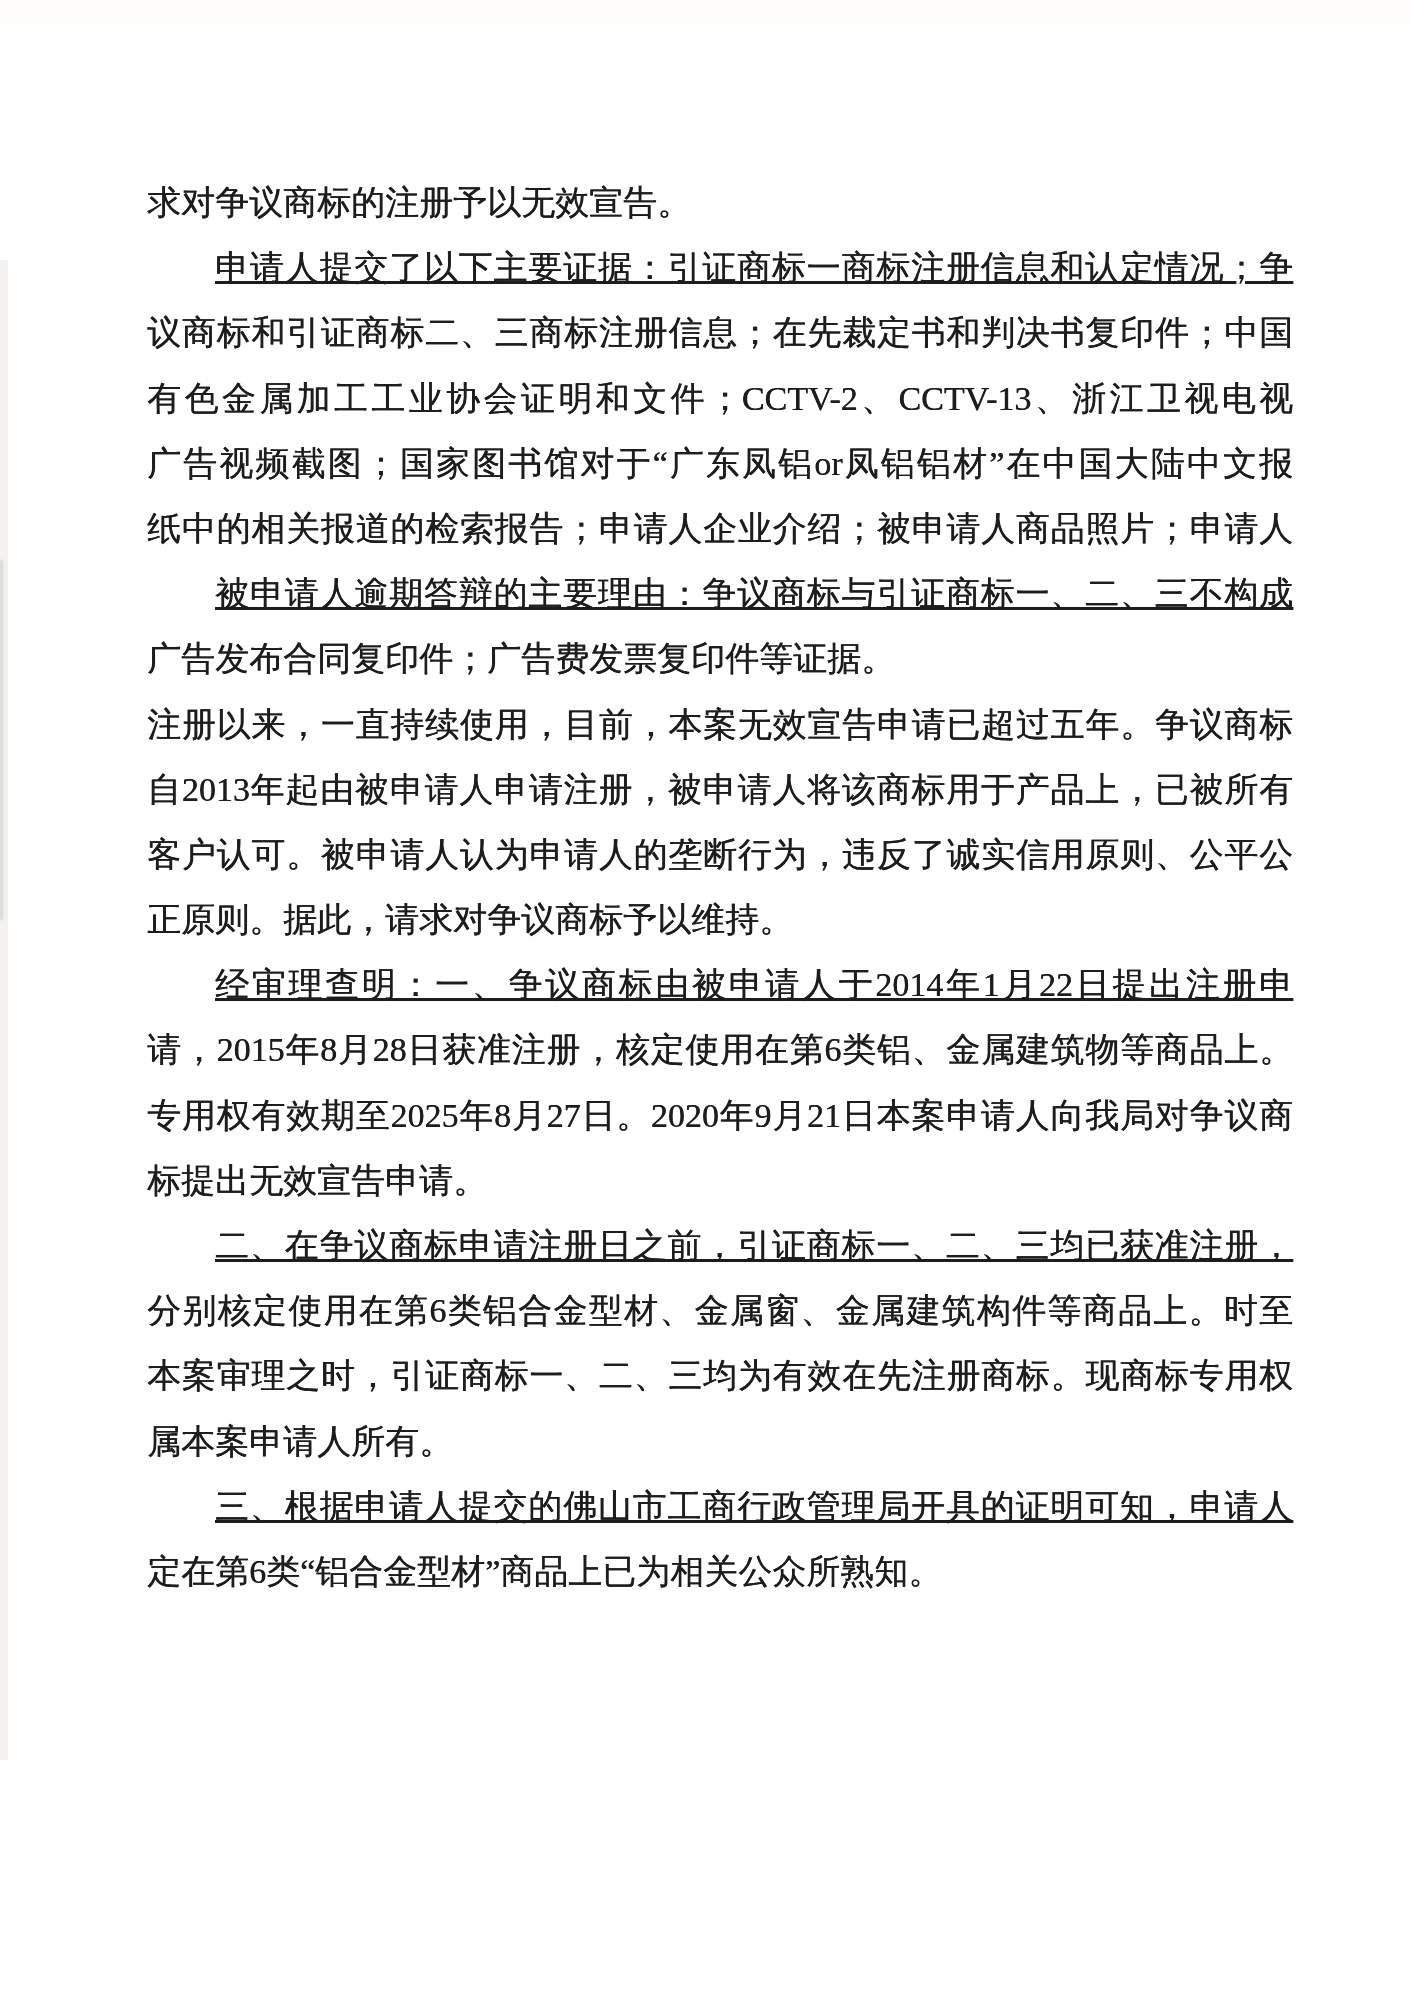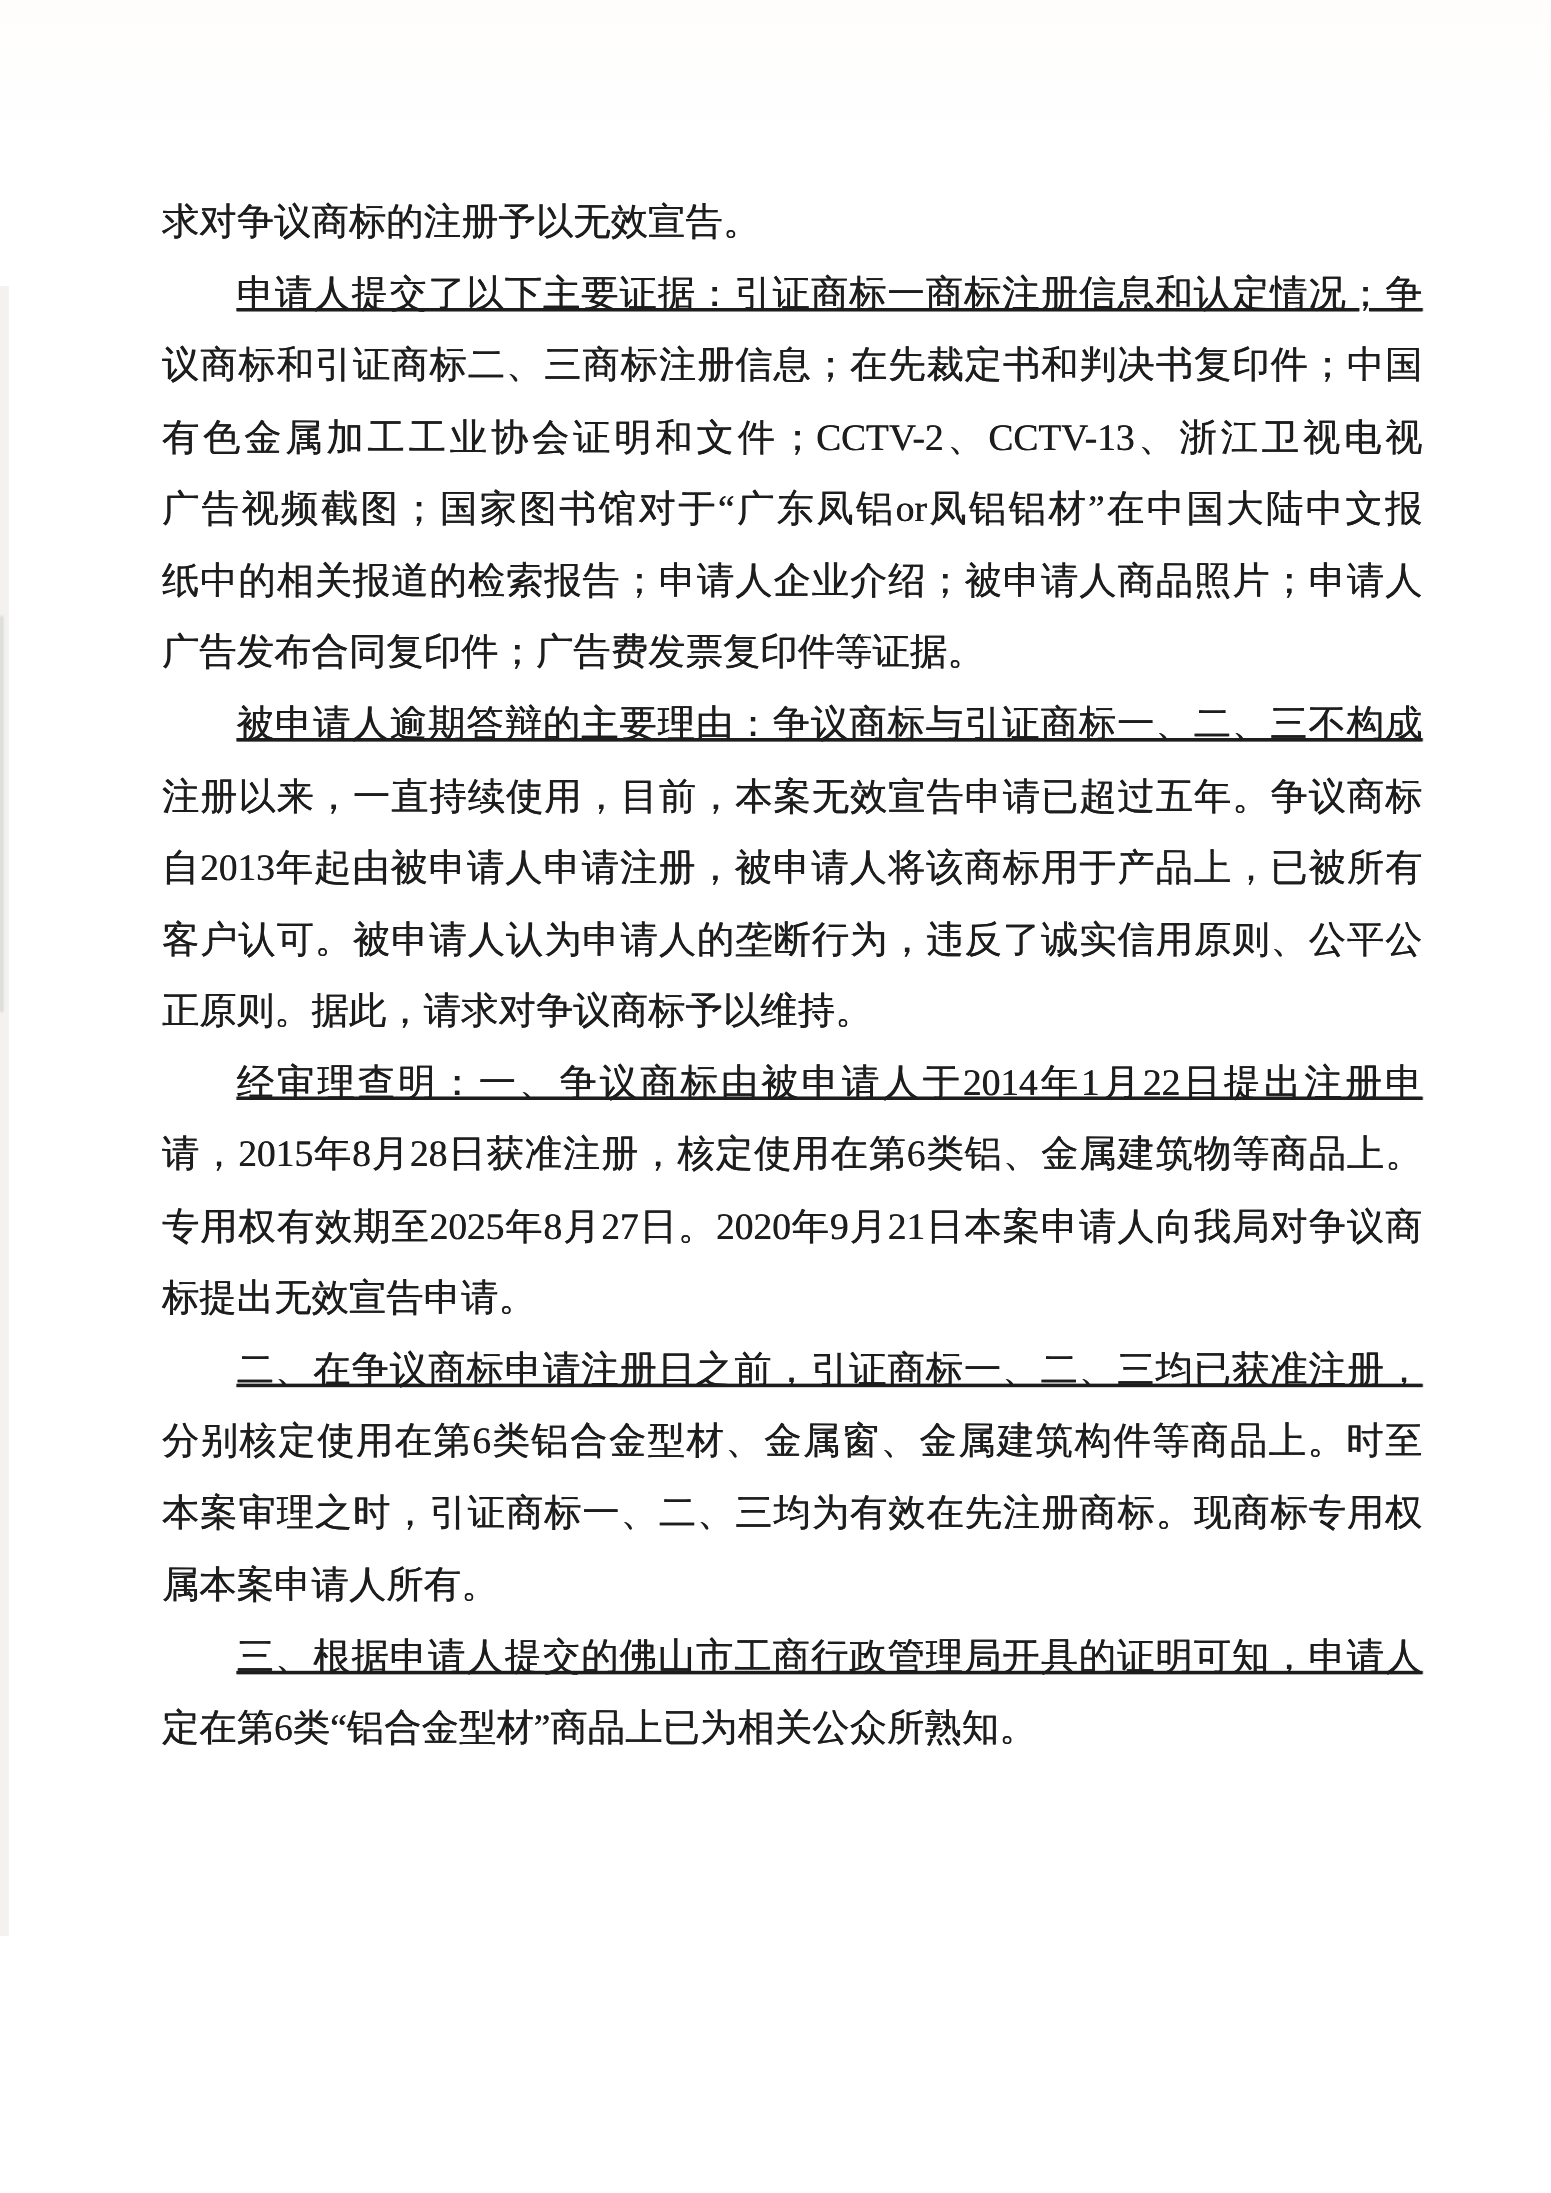--- a/index.html
+++ b/index.html
@@ -86,22 +86,22 @@
 <div class="page">
   <div class="scan-band-left"></div>
   <div class="scan-line-left"></div>
   <div class="text-block" id="text-block">
       <div class="line">求对争议商标的注册予以无效宣告。</div>
       <div class="line indent justify">申请人提交了以下主要证据：引证商标一商标注册信息和认定情况；争</div>
       <div class="line justify">议商标和引证商标二、三商标注册信息；在先裁定书和判决书复印件；中国</div>
       <div class="line justify">有色金属加工工业协会证明和文件；CCTV-2、CCTV-13、浙江卫视电视</div>
       <div class="line justify">广告视频截图；国家图书馆对于“广东凤铝or凤铝铝材”在中国大陆中文报</div>
       <div class="line justify">纸中的相关报道的检索报告；申请人企业介绍；被申请人商品照片；申请人</div>
+      <div class="line indent justify">被申请人逾期答辩的主要理由：争议商标与引证商标一、二、三不构成</div>
       <div class="line">广告发布合同复印件；广告费发票复印件等证据。</div>
-      <div class="line indent justify">被申请人逾期答辩的主要理由：争议商标与引证商标一、二、三不构成</div>
       <div class="line justify">注册以来，一直持续使用，目前，本案无效宣告申请已超过五年。争议商标</div>
       <div class="line justify">自2013年起由被申请人申请注册，被申请人将该商标用于产品上，已被所有</div>
       <div class="line justify">客户认可。被申请人认为申请人的垄断行为，违反了诚实信用原则、公平公</div>
       <div class="line">正原则。据此，请求对争议商标予以维持。</div>
       <div class="line indent justify">经审理查明：一、争议商标由被申请人于2014年1月22日提出注册申</div>
       <div class="line justify">请，2015年8月28日获准注册，核定使用在第6类铝、金属建筑物等商品上。</div>
       <div class="line justify">专用权有效期至2025年8月27日。2020年9月21日本案申请人向我局对争议商</div>
       <div class="line">标提出无效宣告申请。</div>
       <div class="line indent justify">二、在争议商标申请注册日之前，引证商标一、二、三均已获准注册，</div>
       <div class="line justify">分别核定使用在第6类铝合金型材、金属窗、金属建筑构件等商品上。时至</div>

